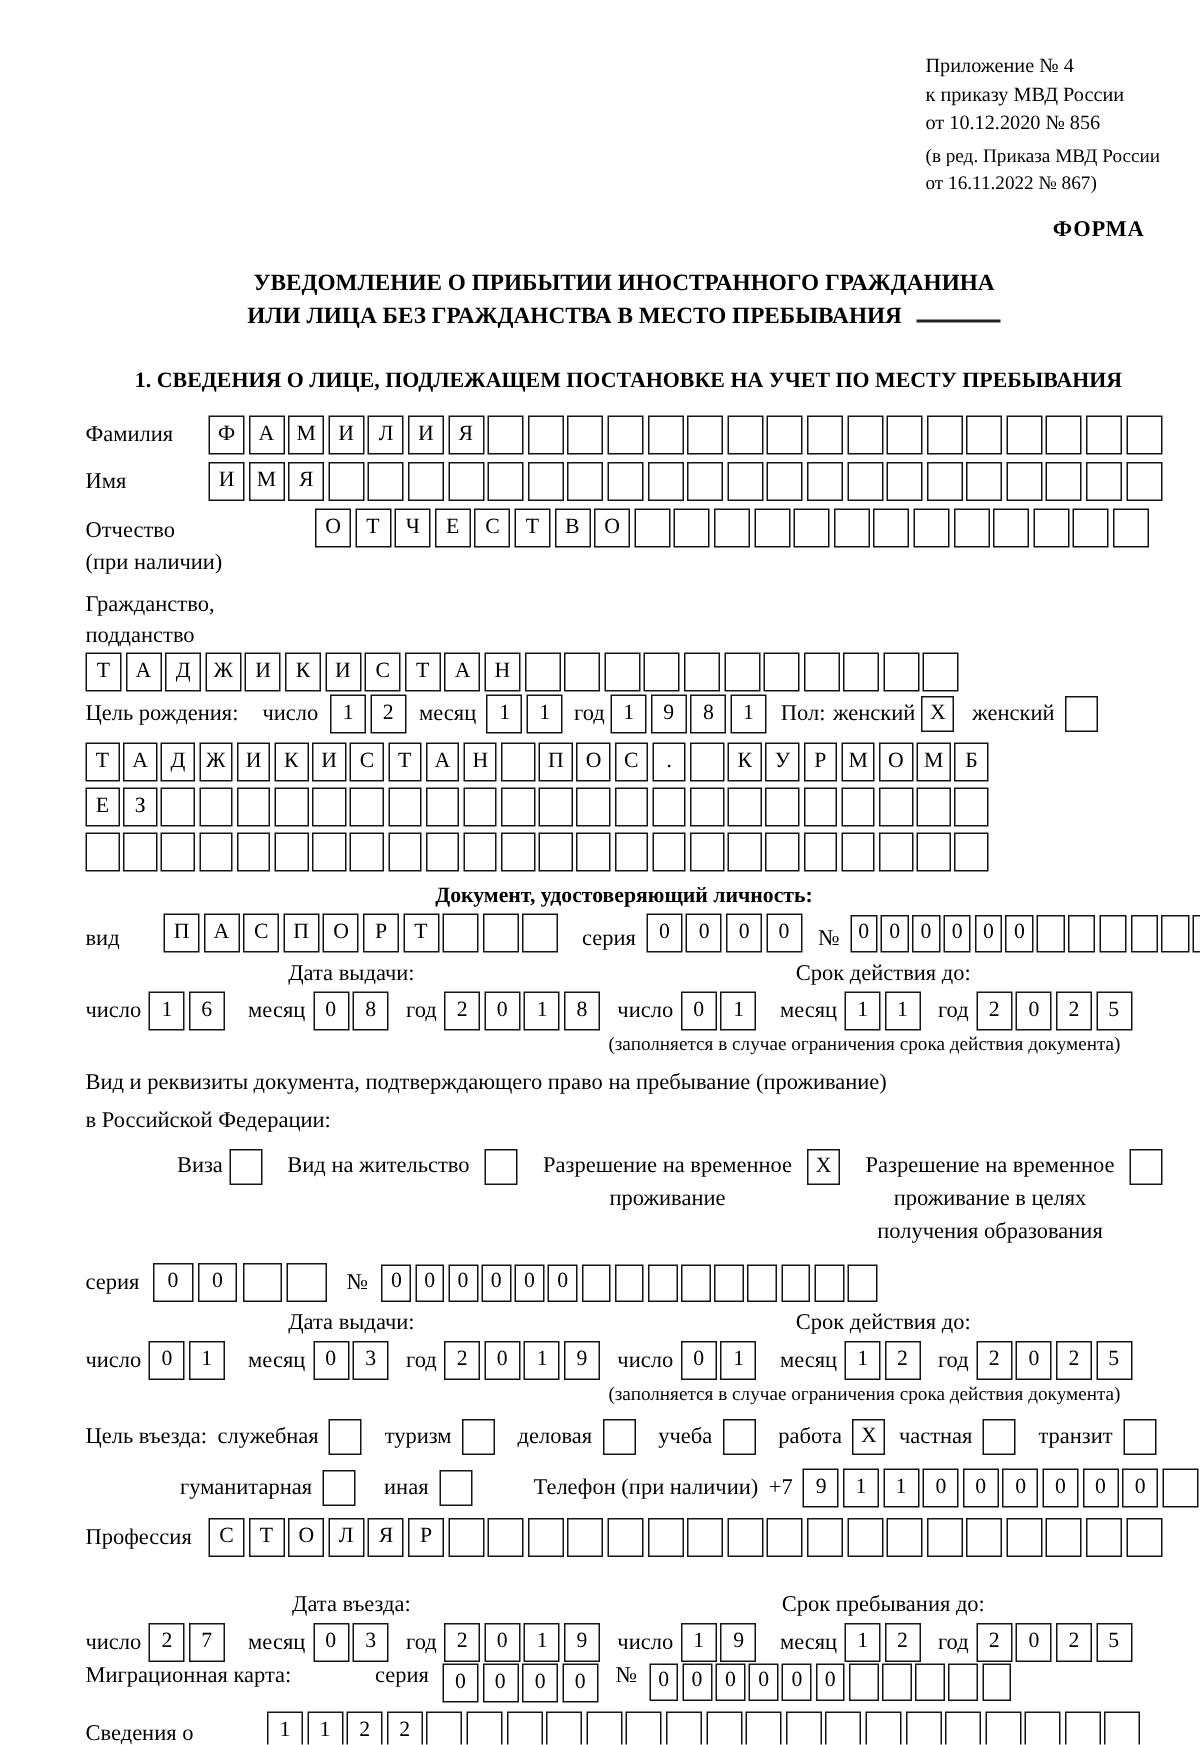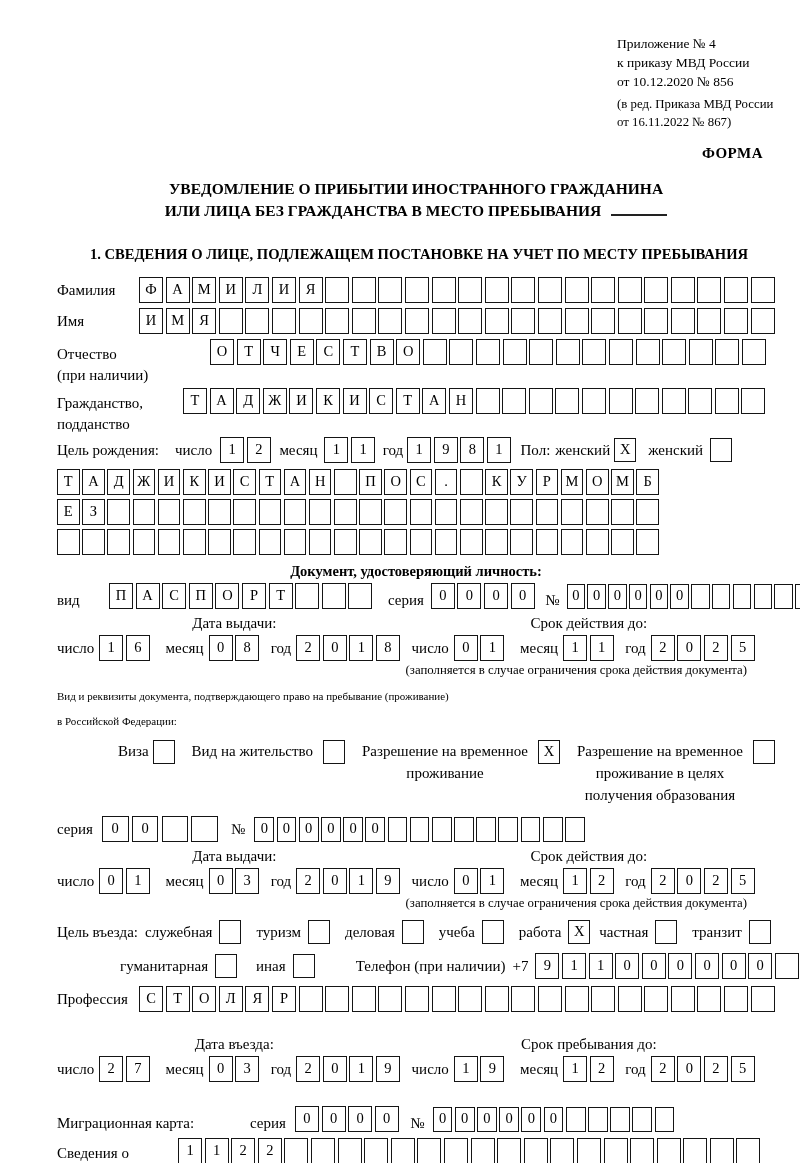--- a/index.html
+++ b/index.html
@@ -41,21 +41,21 @@
   .doc-heading{font-weight:bold;font-size:14.5px;text-align:center;margin-top:8px;}
 
   
   .dates-wrap{display:flex;justify-content:space-between;margin-top:6px;padding-right:62px;}
   .dheading{text-align:center;font-size:15px;margin-bottom:3px;}
   .dline{display:flex;align-items:center;white-space:nowrap;}
   .dline .dlab{font-size:15px;margin-right:5px;}
   .dline .cells{margin-right:9px;}
   .dnote{font-size:12.8px;text-align:right;padding-right:28px;margin-top:2px;}
 
-  .intro{font-size:11px;margin-top:7px;line-height:22px;}
+  .intro{font-size:15px;margin-top:7px;line-height:22px;}
 
   
   .permit-opts{display:flex;align-items:flex-start;margin-top:6px;justify-content:flex-end;}
   .popt{display:flex;align-items:flex-start;margin-right:17px;}
   .popt:last-child{margin-right:0;}
   .popt .plab{font-size:15px;line-height:22px;padding-top:2px;}
   .popt .plab.ctr{text-align:center;}
   .popt .cb{margin-left:10px;margin-top:2px;}
 
   
@@ -175,21 +175,21 @@
         <span class="cell"></span>
         <span class="cell"></span>
         <span class="cell"></span>
         <span class="cell"></span>
         <span class="cell"></span>
         <span class="cell"></span>
         <span class="cell"></span>
       </span>
   </div>
 
-  <div class="frow" style="margin-top:2px;">
+  <div class="frow" style="margin-top:2px;flex-direction:column;">
     <span class="lab2" style="width:126px;">
       <span style="display:block">Гражданство,</span>
       <span style="display:block">подданство</span>
     </span>
     <span class="cells">
         <span class="cell">Т</span>
         <span class="cell">А</span>
         <span class="cell">Д</span>
         <span class="cell">Ж</span>
         <span class="cell">И</span>
@@ -626,21 +626,21 @@
         <span class="cells">
             <span class="cell">2</span>
             <span class="cell">0</span>
             <span class="cell">2</span>
             <span class="cell">5</span>
           </span>
       </div>
     </div>
   </div>
 
-  <div class="frow" style="margin-top:24px;align-items:flex-end;">
+  <div class="frow" style="margin-top:1px;align-items:flex-start;">
     <span style="font-size:15px;width:193px;">Миграционная карта:</span>
     <span style="font-size:15px;margin-right:9px;">серия</span>
     <span class="cells">
         <span class="cell">0</span>
         <span class="cell">0</span>
         <span class="cell">0</span>
         <span class="cell">0</span>
       </span>
     <span style="font-size:15px;margin:0 8px 0 9px;">№</span>
     <span class="cells xsp">

